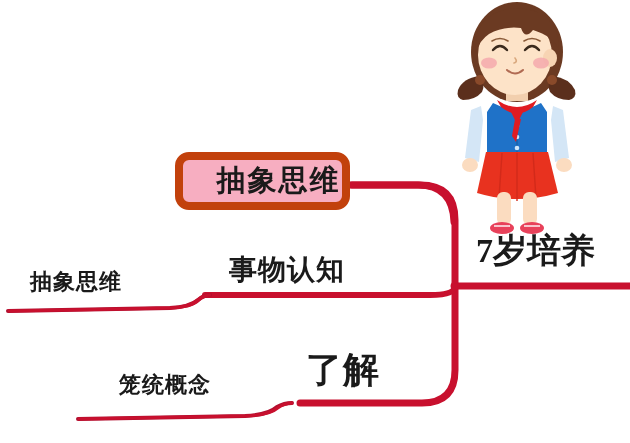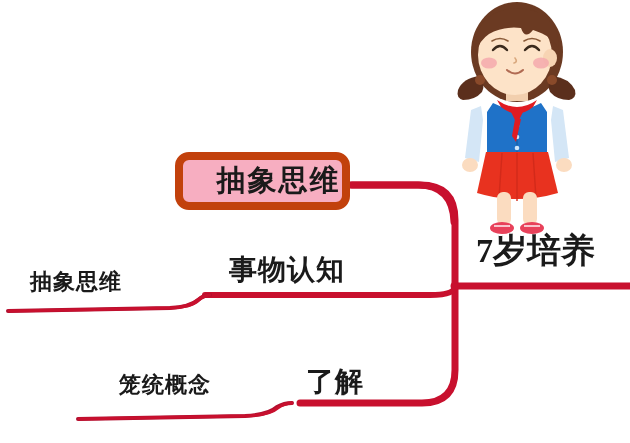--- a/index.html
+++ b/index.html
@@ -48,22 +48,22 @@
     font-size: 34px;
     letter-spacing: 0px;
   }
   #label-cognition {
     left: 229px;
     top: 251px;
     font-size: 28px;
   }
   #label-understand {
     left: 306px;
-    top: 363px;
-    font-size: 28px;
+    top: 346px;
+    font-size: 36px;
   }
   #label-inference {
     left: 30px;
     top: 267px;
     font-size: 22px;
   }
   #label-vague {
     left: 103px;
     top: 370px;
     font-size: 22px;

